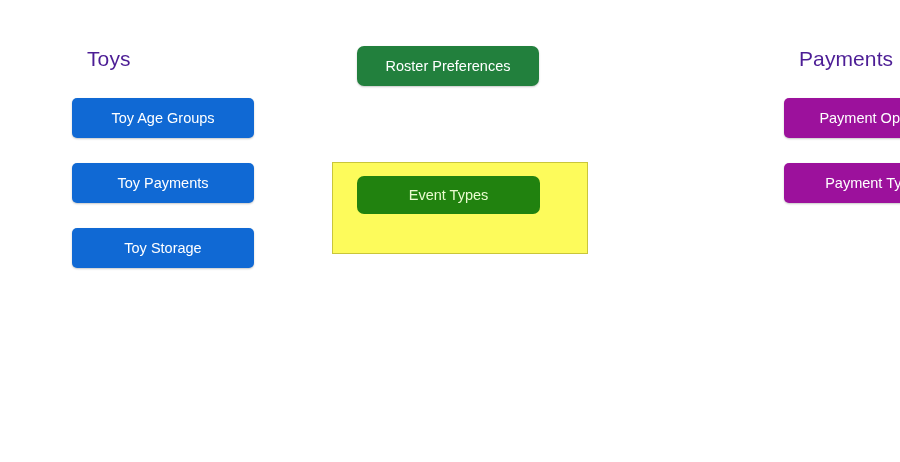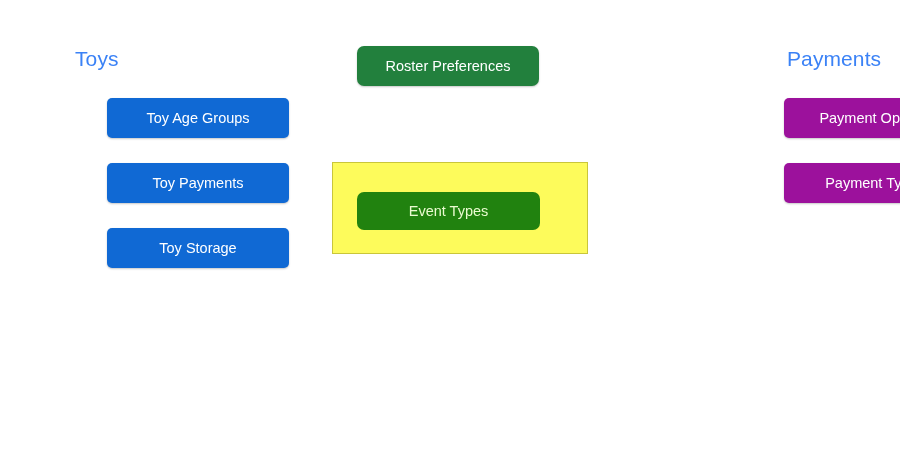--- a/index.html
+++ b/index.html
@@ -24,24 +24,24 @@
   }
 
   .column {
     position: absolute;
     top: 46px;
   }
 
   .column-title {
     font-size: 21px;
     font-weight: 400;
-    color: #3b82f6;
+    color: #4c1d95;
     letter-spacing: 0.1px;
     line-height: 26px;
-    margin: 0 0 26px 3px;
+    margin: 0 0 26px 15px;
     white-space: nowrap;
   }
 
   .btn-list {
     position: relative;
   }
 
   .nav-btn {
     display: block;
     box-sizing: border-box;
@@ -56,21 +56,21 @@
     font-weight: 400;
     line-height: 40px;
     text-align: center;
     padding: 0;
     cursor: pointer;
     white-space: nowrap;
     overflow: hidden;
     box-shadow: 0 1px 2px rgba(0,0,0,0.22);
   }
 
-  .nav-btn.blue   { background: #1069d4; margin-left: 35px; }
+  .nav-btn.blue   { background: #1069d4; }
   .nav-btn.green  { background: #22803d; border-radius: 7px; }
   .nav-btn.purple { background: #9c119c; }
 
   
   #col-toys     { left: 72px; }
   #col-roster   { left: 357px; }
   #col-payments { left: 784px; }
 
   
   #highlight-box {
@@ -81,21 +81,21 @@
     height: 92px;
     background: #fdfb5b;
     border: 1px solid #c9c63a;
     box-sizing: border-box;
     z-index: 1;
   }
 
   #event-types-wrap {
     position: absolute;
     left: 357px;
-    top: 192px;
+    top: 176px;
     z-index: 2;
   }
 
   #btn-event-types {
     width: 183px;
     height: 38px;
     line-height: 38px;
     background: #21820f;
     color: #eafbd0;
     margin-bottom: 0;

